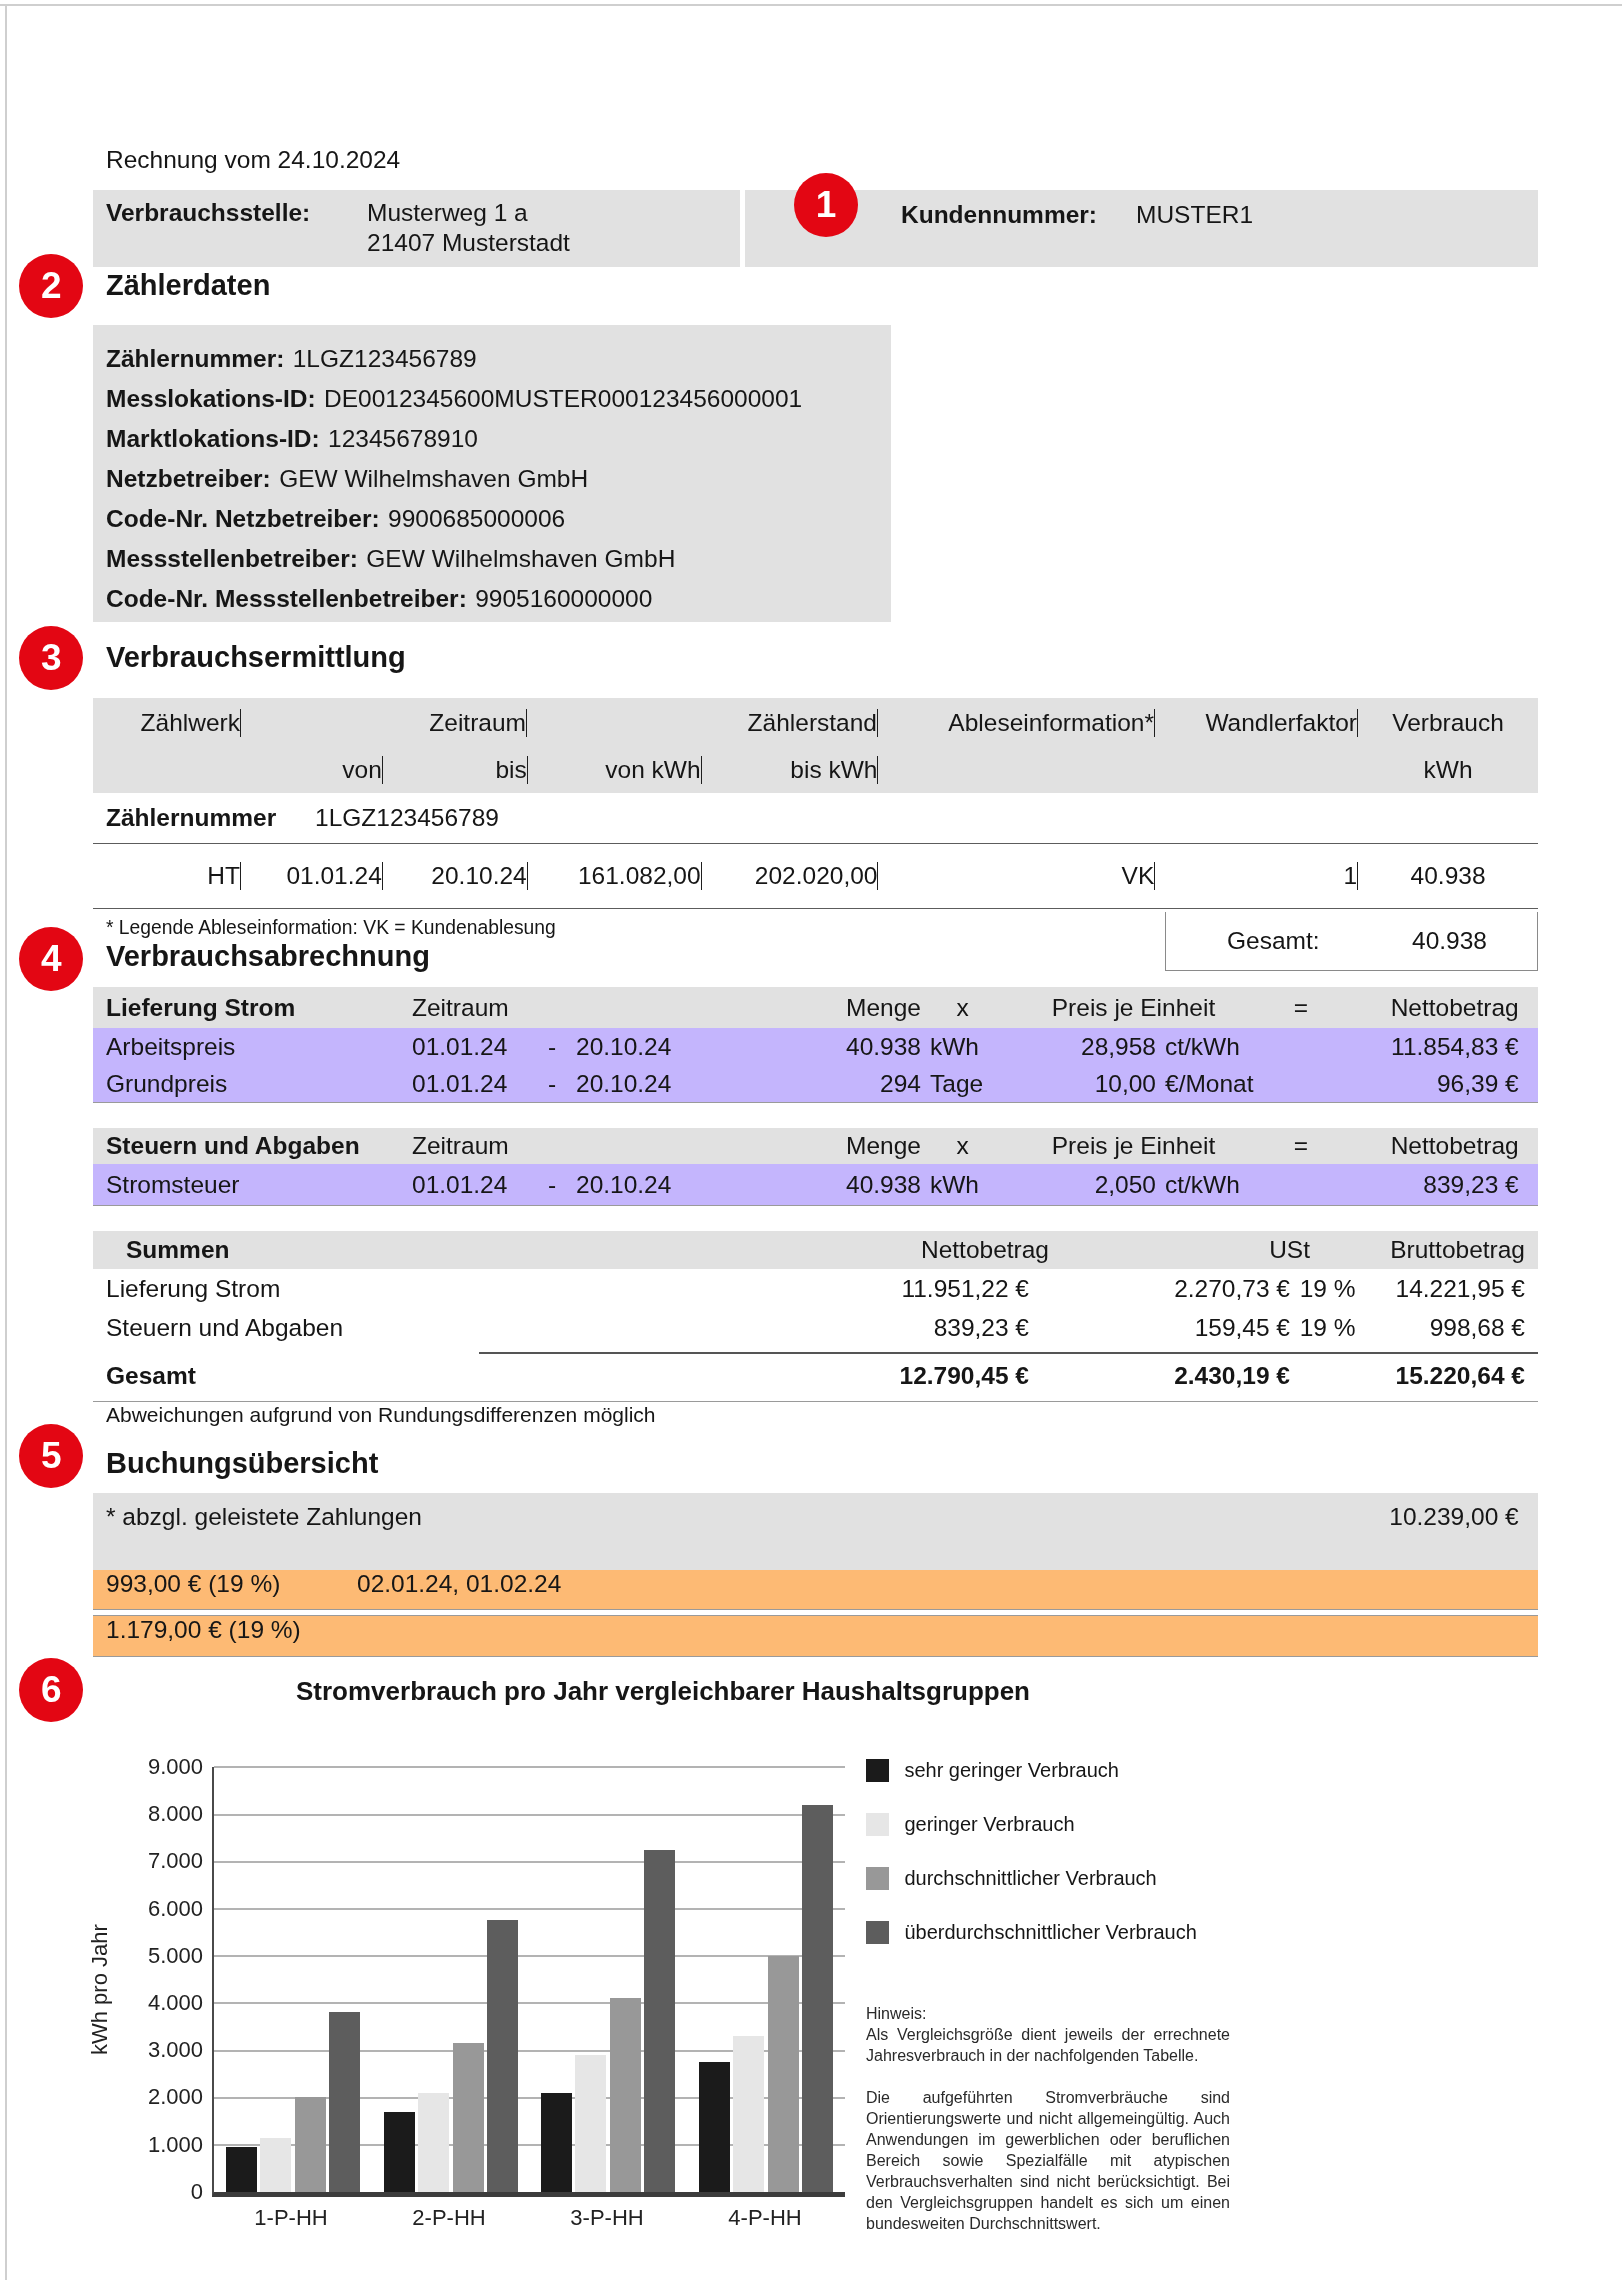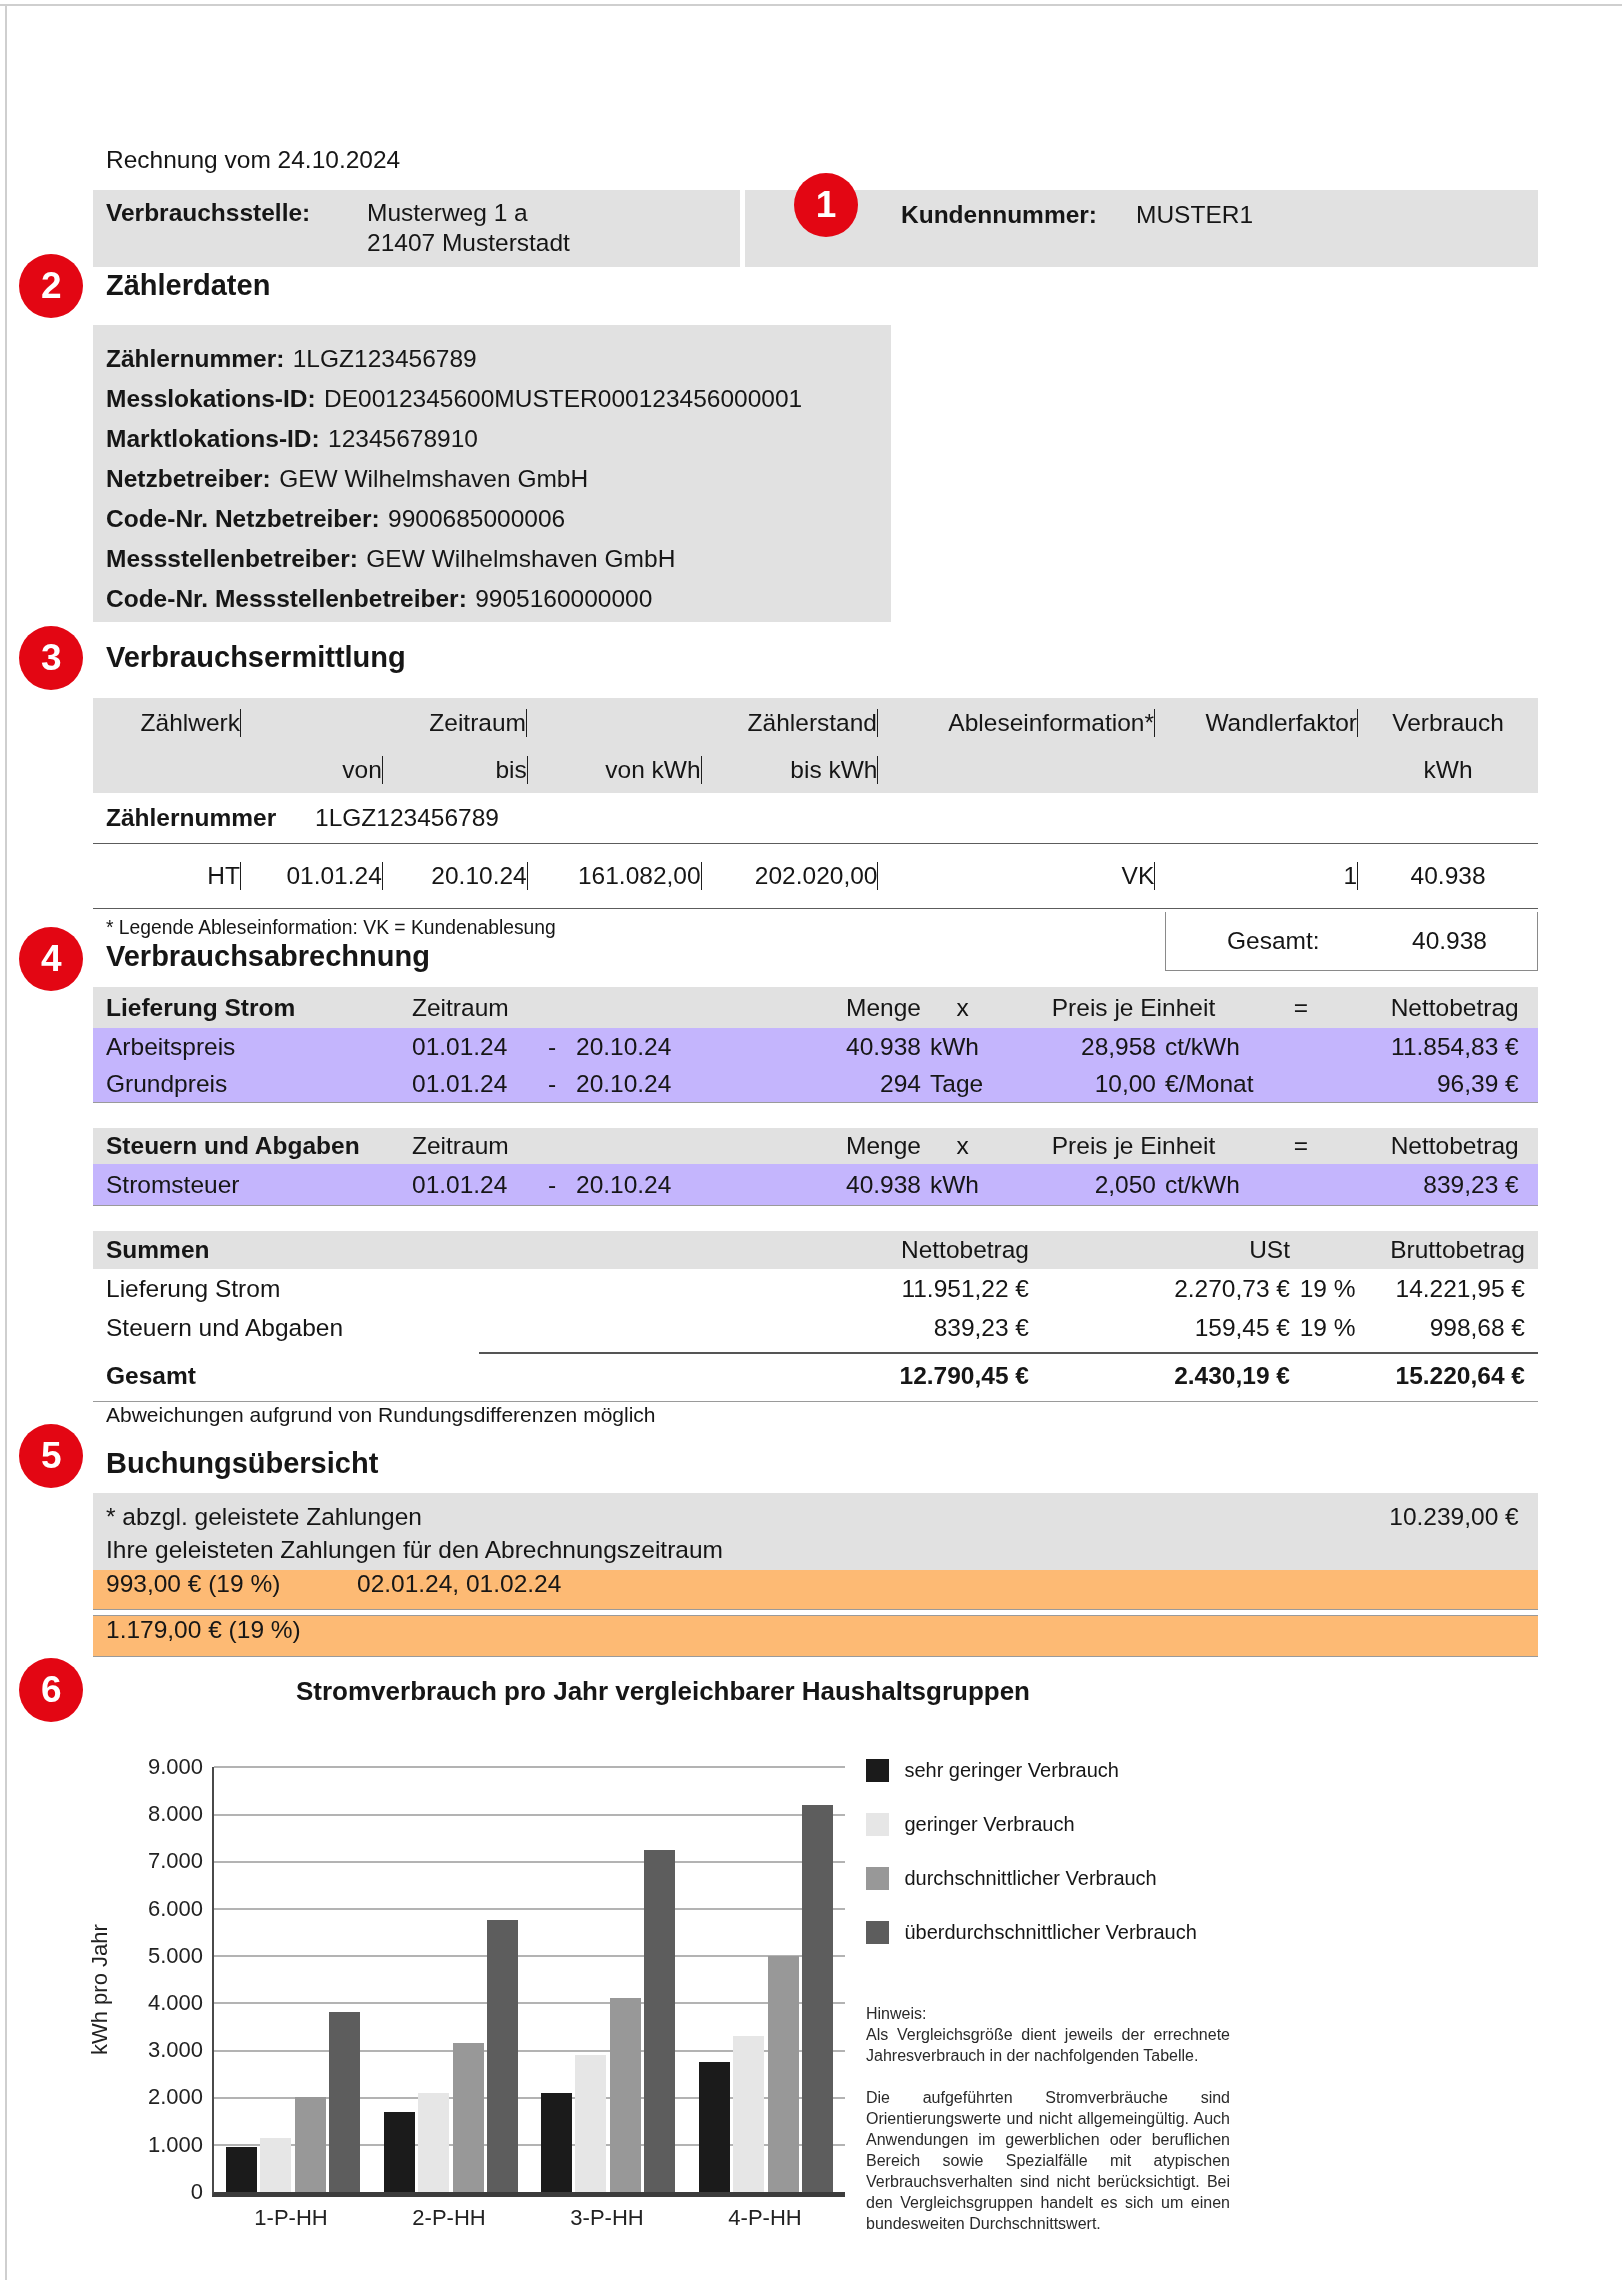--- a/index.html
+++ b/index.html
@@ -64,21 +64,21 @@
   .bt-menge{width:129px;text-align:right;}
   .bt-munit{width:74px;padding-left:9px;box-sizing:border-box;}
   .bt-preis{width:161px;text-align:right;}
   .bt-punit{width:116px;padding-left:9px;box-sizing:border-box;}
   .bt-preisfull{width:277px;text-align:center;}
   .bt-eq{width:58px;text-align:center;}
   .bt-netto{flex:1;text-align:right;padding-right:19.3px;box-sizing:border-box;}
   .bt-bottom{border-bottom:1.3px solid #9a9a9a;}
 
   
-  .sum-head{background:#e1e1e1;height:38px;display:flex;align-items:center;font-size:24.5px;}
+  .sum-head{background:#e1e1e1;height:38px;display:flex;align-items:center;font-size:24.5px;padding-left:20px;}
   .sum-row{display:flex;align-items:center;font-size:24.5px;height:39px;}
   .sum-label{width:386px;padding-left:13px;box-sizing:border-box;}
   .sum-netto{width:550px;text-align:right;}
   .sum-ust{width:261px;text-align:right;}
   .sum-rate{width:71px;padding-left:9.7px;box-sizing:border-box;}
   .sum-brutto{flex:1;text-align:right;padding-right:13px;box-sizing:border-box;}
   .sum-total{height:42px;position:relative;margin-top:7.7px;font-weight:bold;}
   .sum-total::before{content:'';position:absolute;left:386px;right:0;top:-2.6px;height:1.9px;background:#555;}
   #summen-table{padding-bottom:3.9px;border-bottom:1.3px solid #9a9a9a;}
 
@@ -319,21 +319,20 @@
   </div>
   <div class="abs" style="left:106px;top:1403px;font-size:21px;">Abweichungen aufgrund von Rundungsdifferenzen möglich</div>
 
   <div class="badge" style="left:19.3px;top:1424px;">5</div>
   <div class="abs heading" style="left:106px;top:1447px;">Buchungsübersicht</div>
   <div id="buch-box" class="abs">
     <div class="buch-line1">
       <span class="bl">* abzgl. geleistete Zahlungen</span>
       <span class="bv">10.239,00 €</span>
     </div>
-    <div class="buch-line2">Ihre geleisteten Zahlungen für den Abrechnungszeitraum</div>
   </div>
   <div id="buch-rows" class="abs">
       <div class="bk-row">
         <span class="bk-amount">993,00 € (19 %)</span>
         <span class="bk-dates">02.01.24, 01.02.24</span>
       </div>
       <div class="bk-row">
         <span class="bk-amount">1.179,00 € (19 %)</span>
       </div>
     </div>

